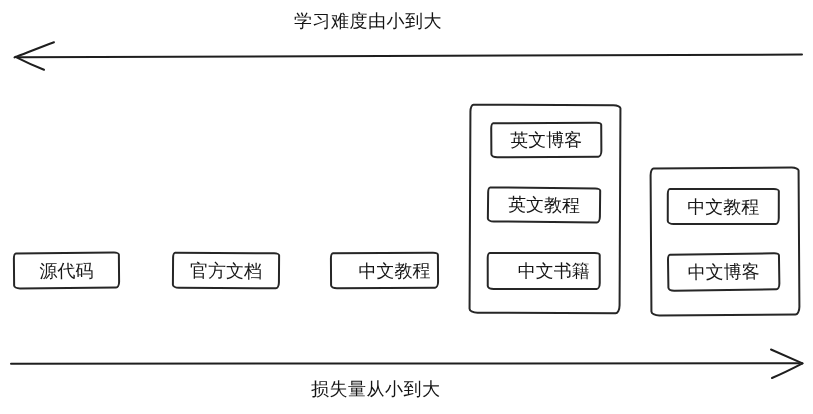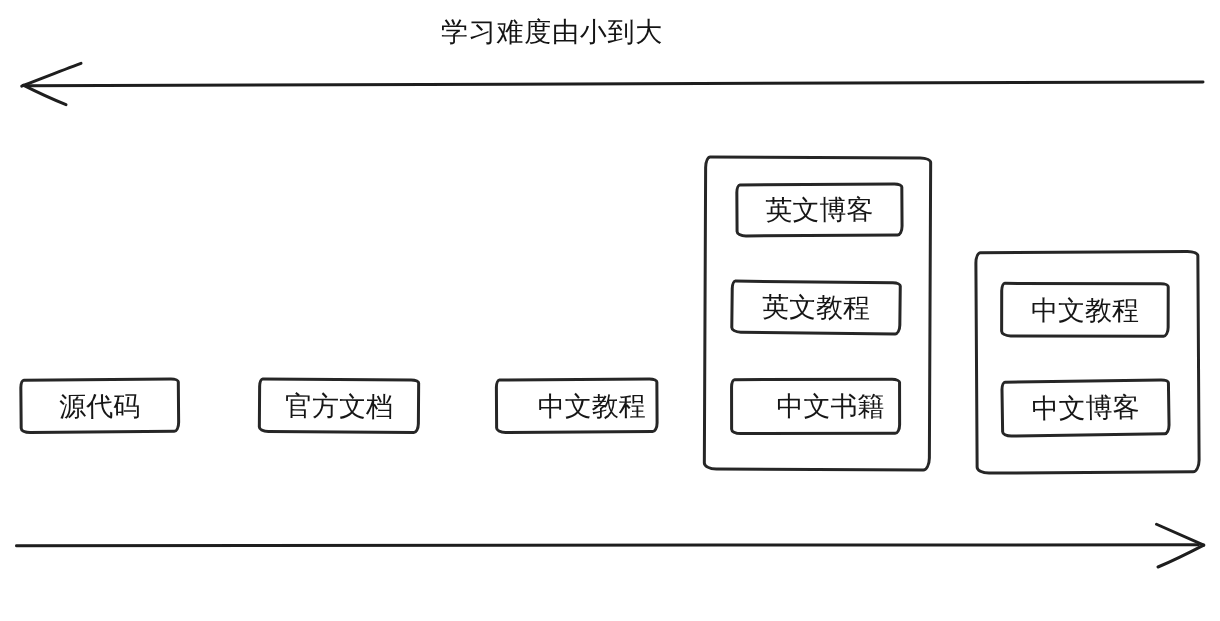--- a/index.html
+++ b/index.html
@@ -51,20 +51,21 @@
   .r5 { transform: rotate(-0.6deg); }
   .r6 { transform: rotate(0.25deg); }
 </style>
 </head>
 <body>
 
 <div class="canvas">
 
   <div class="axis-label" style="left:294px; top:9px;">学习难度由小到大</div>
 
+  <div class="axis-label" style="left:311px; top:377px;">损失量从小到大</div>
 
   <svg class="arrow-svg" viewBox="0 0 813 414" xmlns="http://www.w3.org/2000/svg">
     <g stroke="#1e1e1e" stroke-width="2" fill="none" stroke-linecap="round">
       <path d="M 802 54.6 C 560 56.4, 300 55.0, 18 57.2"></path>
       <path d="M 54 42.2 C 41 47.0, 27 52.6, 14.5 57.4"></path>
       <path d="M 15.5 56.8 C 25 61.6, 34 65.8, 44 69.8"></path>
     </g>
     <g stroke="#1e1e1e" stroke-width="2" fill="none" stroke-linecap="round">
       <path d="M 11 363.8 C 260 362.6, 540 364.0, 799 363.2"></path>
       <path d="M 771 349.5 C 782 354.4, 793 359.2, 802.5 363.4"></path>

